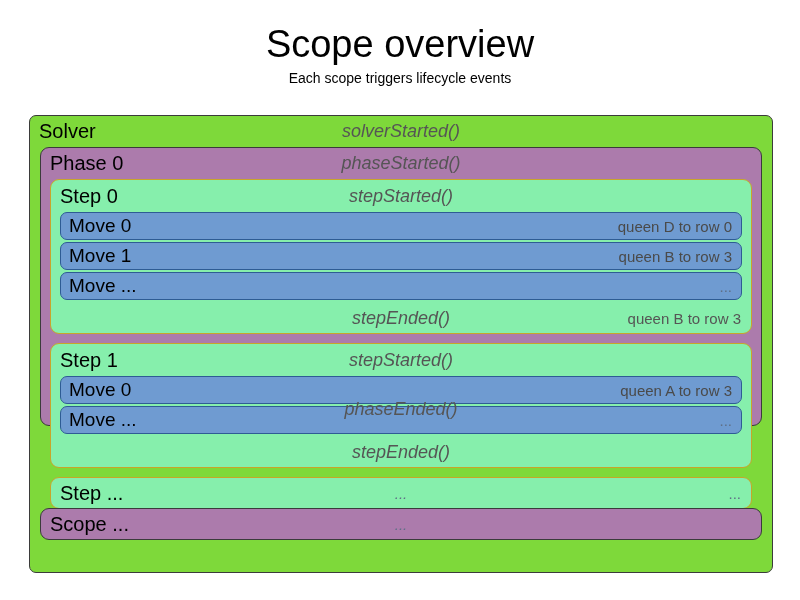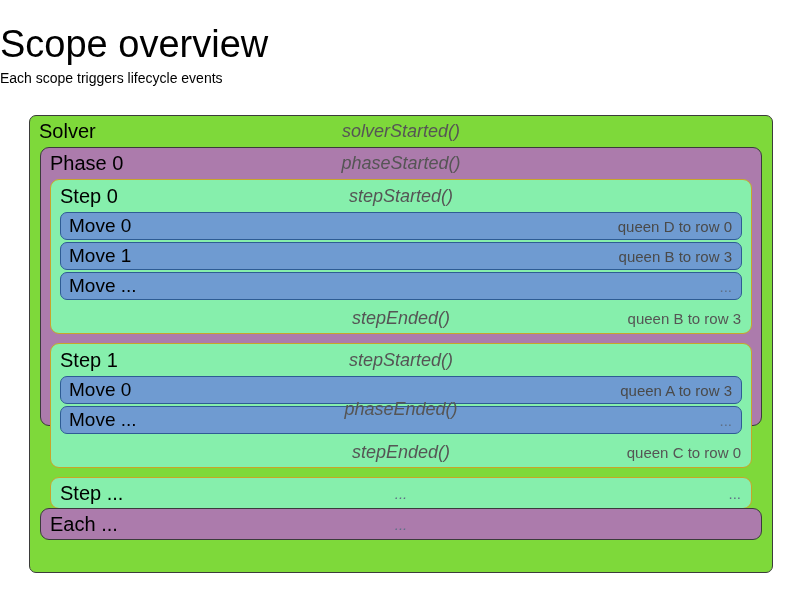--- a/index.html
+++ b/index.html
@@ -10,20 +10,21 @@
   body {
     width: 800px;
     height: 600px;
     font-family: "Liberation Sans", sans-serif;
     position: relative;
     overflow: hidden;
   }
 
   
   .header {
+    text-align: center;
     padding-top: 22px;
   }
   .title {
     font-size: 38px;
     font-weight: normal;
     color: #000000;
     line-height: 44px;
     letter-spacing: 0px;
   }
   .subtitle {
@@ -242,39 +243,38 @@
             <span class="move-right">queen A to row 3</span>
           </div>
           <div class="move">
             <span class="move-label">Move ...</span>
             <span class="move-right ellipsis-dim">...</span>
           </div>
         </div>
 
         <div class="scope-row step-footer">
           <span class="event-center">stepEnded()</span>
-          <span class="event-right">queen C to row 0</span>
         </div>
       </div>
 
       <div class="step">
         <div class="scope-row" style="height:30px">
           <span class="scope-label">Step ...</span>
           <span class="event-center ellipsis-dim" style="font-size:15px">...</span>
           <span class="event-right ellipsis-dim">...</span>
         </div>
       </div>
 
     </div>
 
     <div class="scope-row phase-footer">
       <span class="event-center">phaseEnded()</span>
     </div>
   </div>
 
   <div class="phase-ellipsis">
     <div class="scope-row" style="height:30px">
-      <span class="scope-label">Each ...</span>
+      <span class="scope-label">Scope ...</span>
       <span class="event-center ellipsis-dim" style="font-size:15px">...</span>
     </div>
   </div>
 
 </div>
 
 </body></html>

